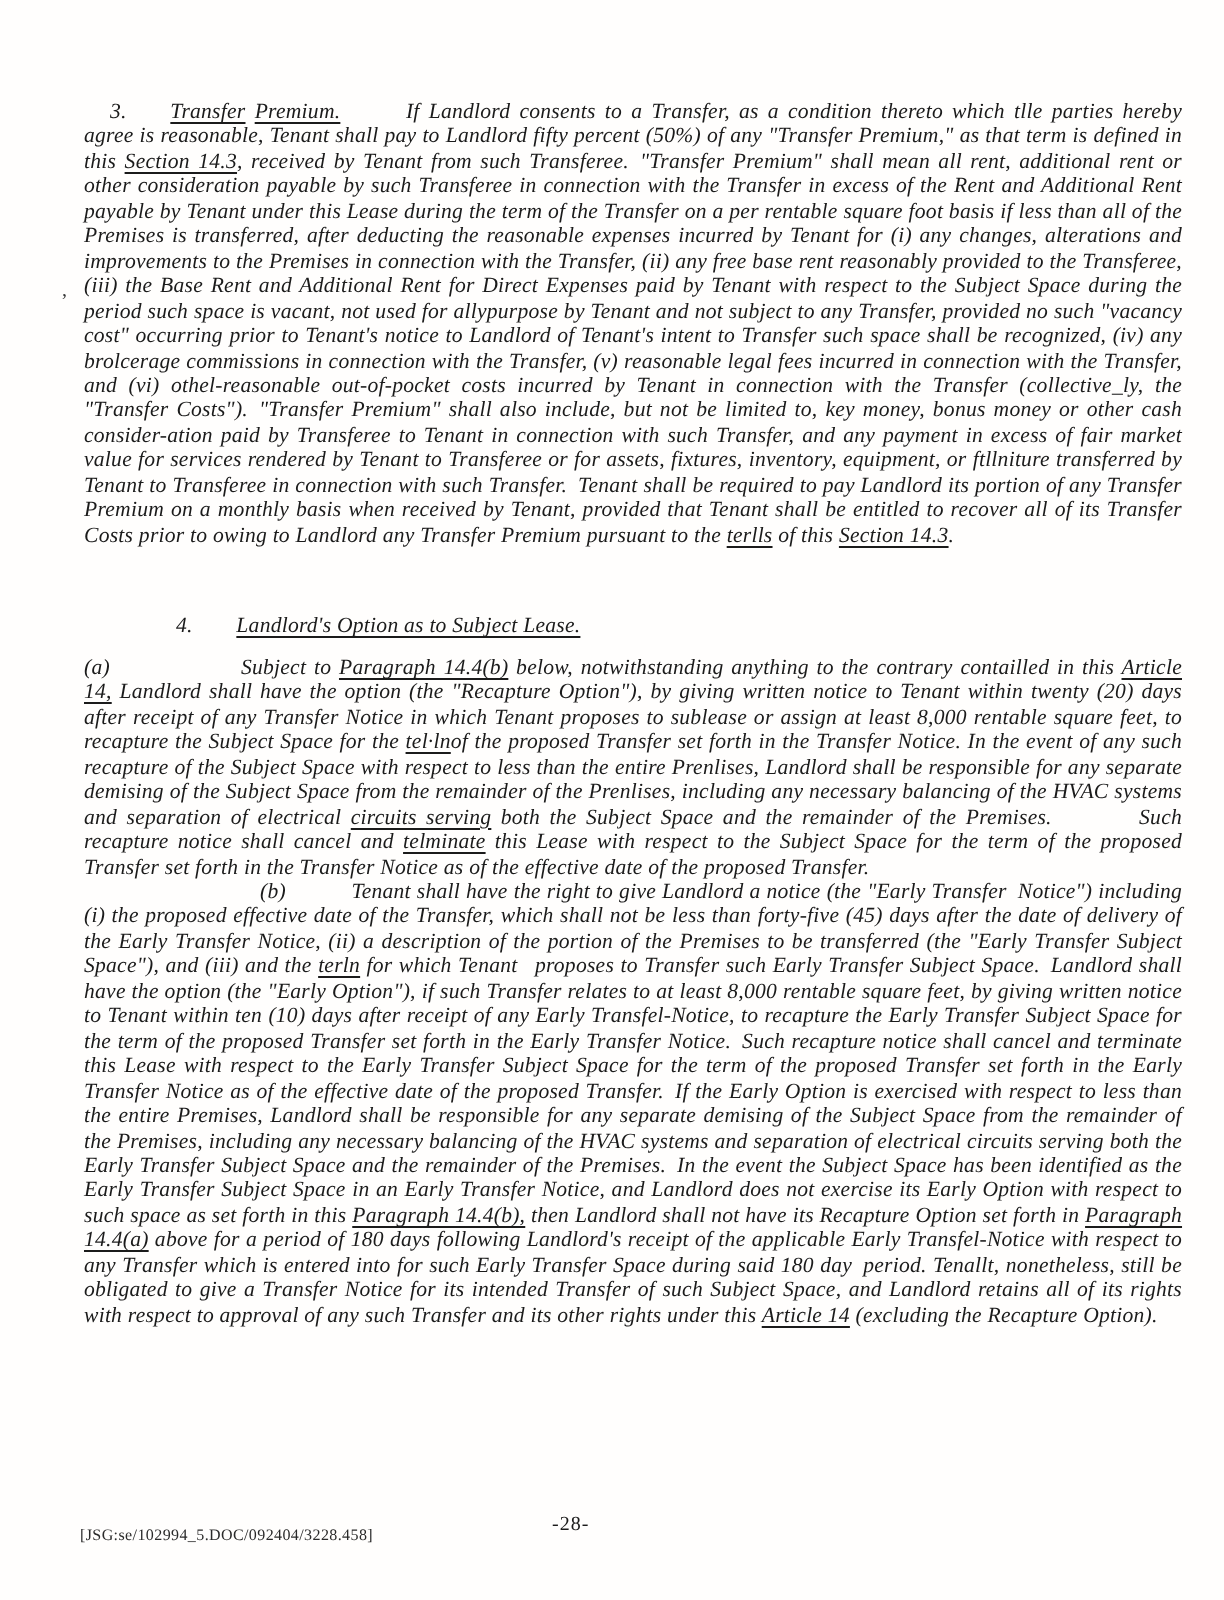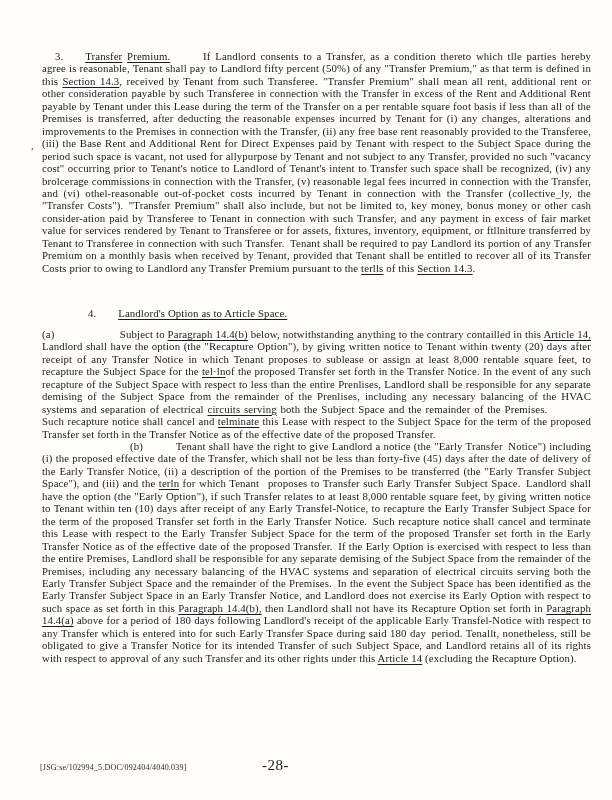--- a/index.html
+++ b/index.html
@@ -18,61 +18,62 @@
   }
   .para {
     position: absolute;
     left: 42px;
     width: 549px;
     margin: 0;
     font-size: 10.8px;
     line-height: 12.45px;
     letter-spacing: 0.12px;
     text-align: justify;
+    font-style: italic;
   }
   #para3 { top: 50px; text-indent: 13px; }
   #heading4 { top: 307px; left: 88px; width: 460px; text-align: left; }
   #paraA { top: 328px; }
   #paraB { top: 440px; text-indent: 88px; }
   .u { text-decoration: underline; text-underline-offset: 1.5px; }
   .footer-ref {
     position: absolute;
     left: 40px;
     top: 763px;
     font-size: 8px;
     letter-spacing: 0.2px;
     color: #2a2a2a;
   }
   .page-num {
     position: absolute;
-    left: 262px;
+    left: 276px;
     top: 757px;
-    font-size: 15px;
+    font-size: 10px;
     letter-spacing: 0.5px;
   }
   .artifact-mark {
     position: absolute;
     left: 31px;
     top: 140px;
     font-size: 10px;
     color: #333;
   }
 </style>
 </head>
 <body>
 
 <div class="page">
 
   <span class="artifact-mark">,</span>
 
   <p class="para" id="para3"><span>3.  </span><span class="u">Transfer</span><span> </span><span class="u">Premium.</span><span>   If Landlord consents to a Transfer, as a condition thereto which tlle parties hereby agree is reasonable, Tenant shall pay to Landlord fifty percent (50%) of any "Transfer Premium," as that term is defined in this </span><span class="u">Section 14.3</span><span>, received by Tenant from such Transferee. "Transfer Premium" shall mean all rent, additional rent or other consideration payable by such Transferee in connection with the Transfer in excess of the Rent and Additional Rent payable by Tenant under this Lease during the term of the Transfer on a per rentable square foot basis if less than all of the Premises is transferred, after deducting the reasonable expenses incurred by Tenant for (i) any changes, alterations and improvements to the Premises in connection with the Transfer, (ii) any free base rent reasonably provided to the Transferee, (iii) the Base Rent and Additional Rent for Direct Expenses paid by Tenant with respect to the Subject Space during the period such space is vacant, not used for allypurpose by Tenant and not subject to any Transfer, provided no such "vacancy cost" occurring prior to Tenant's notice to Landlord of Tenant's intent to Transfer such space shall be recognized, (iv) any brolcerage commissions in connection with the Transfer, (v) reasonable legal fees incurred in connection with the Transfer, and (vi) othel-reasonable out-of-pocket costs incurred by Tenant in connection with the Transfer (collective_ly, the "Transfer Costs"). "Transfer Premium" shall also include, but not be limited to, key money, bonus money or other cash consider-ation paid by Transferee to Tenant in connection with such Transfer, and any payment in excess of fair market value for services rendered by Tenant to Transferee or for assets, fixtures, inventory, equipment, or ftllniture transferred by Tenant to Transferee in connection with such Transfer. Tenant shall be required to pay Landlord its portion of any Transfer Premium on a monthly basis when received by Tenant, provided that Tenant shall be entitled to recover all of its Transfer Costs prior to owing to Landlord any Transfer Premium pursuant to the </span><span class="u">terlls</span><span> of this </span><span class="u">Section 14.3</span><span>.</span></p>
 
-  <p class="para" id="heading4"><span>4.  </span><span class="u">Landlord's Option as to Article Space.</span></p>
+  <p class="para" id="heading4"><span>4.  </span><span class="u">Landlord's Option as to Subject Lease.</span></p>
 
   <p class="para" id="paraA"><span>(a)      Subject to </span><span class="u">Paragraph 14.4(b)</span><span> below, notwithstanding anything to the contrary contailled in this </span><span class="u">Article 14,</span><span> Landlord shall have the option (the "Recapture Option"), by giving written notice to Tenant within twenty (20) days after receipt of any Transfer Notice in which Tenant proposes to sublease or assign at least 8,000 rentable square feet, to recapture the Subject Space for the </span><span class="u">tel·ln</span><span>of the proposed Transfer set forth in the Transfer Notice. In the event of any such recapture of the Subject Space with respect to less than the entire Prenlises, Landlord shall be responsible for any separate demising of the Subject Space from the remainder of the Prenlises, including any necessary balancing of the HVAC systems and separation of electrical </span><span class="u">circuits serving</span><span> both the Subject Space and the remainder of the Premises.    Such recapture notice shall cancel and </span><span class="u">telminate</span><span> this Lease with respect to the Subject Space for the term of the proposed Transfer set forth in the Transfer Notice as of the effective date of the proposed Transfer.</span></p>
 
   <p class="para" id="paraB"><span>(b)   Tenant shall have the right to give Landlord a notice (the "Early Transfer Notice") including (i) the proposed effective date of the Transfer, which shall not be less than forty-five (45) days after the date of delivery of the Early Transfer Notice, (ii) a description of the portion of the Premises to be transferred (the "Early Transfer Subject Space"), and (iii) and the </span><span class="u">terln</span><span> for which Tenant  proposes to Transfer such Early Transfer Subject Space. Landlord shall have the option (the "Early Option"), if such Transfer relates to at least 8,000 rentable square feet, by giving written notice to Tenant within ten (10) days after receipt of any Early Transfel-Notice, to recapture the Early Transfer Subject Space for the term of the proposed Transfer set forth in the Early Transfer Notice. Such recapture notice shall cancel and terminate this Lease with respect to the Early Transfer Subject Space for the term of the proposed Transfer set forth in the Early Transfer Notice as of the effective date of the proposed Transfer. If the Early Option is exercised with respect to less than the entire Premises, Landlord shall be responsible for any separate demising of the Subject Space from the remainder of the Premises, including any necessary balancing of the HVAC systems and separation of electrical circuits serving both the Early Transfer Subject Space and the remainder of the Premises. In the event the Subject Space has been identified as the Early Transfer Subject Space in an Early Transfer Notice, and Landlord does not exercise its Early Option with respect to such space as set forth in this </span><span class="u">Paragraph 14.4(b),</span><span> then Landlord shall not have its Recapture Option set forth in </span><span class="u">Paragraph 14.4(a)</span><span> above for a period of 180 days following Landlord's receipt of the applicable Early Transfel-Notice with respect to any Transfer which is entered into for such Early Transfer Space during said 180 day period. Tenallt, nonetheless, still be obligated to give a Transfer Notice for its intended Transfer of such Subject Space, and Landlord retains all of its rights with respect to approval of any such Transfer and its other rights under this </span><span class="u">Article 14</span><span> (excluding the Recapture Option).</span></p>
 
-  <div class="footer-ref">[JSG:se/102994_5.DOC/092404/4040.039]</div>
+  <div class="footer-ref">[JSG:se/102994_5.DOC/092404/3228.458]</div>
 
   <div class="page-num">-28-</div>
 
 </div>
 
 </body></html>

